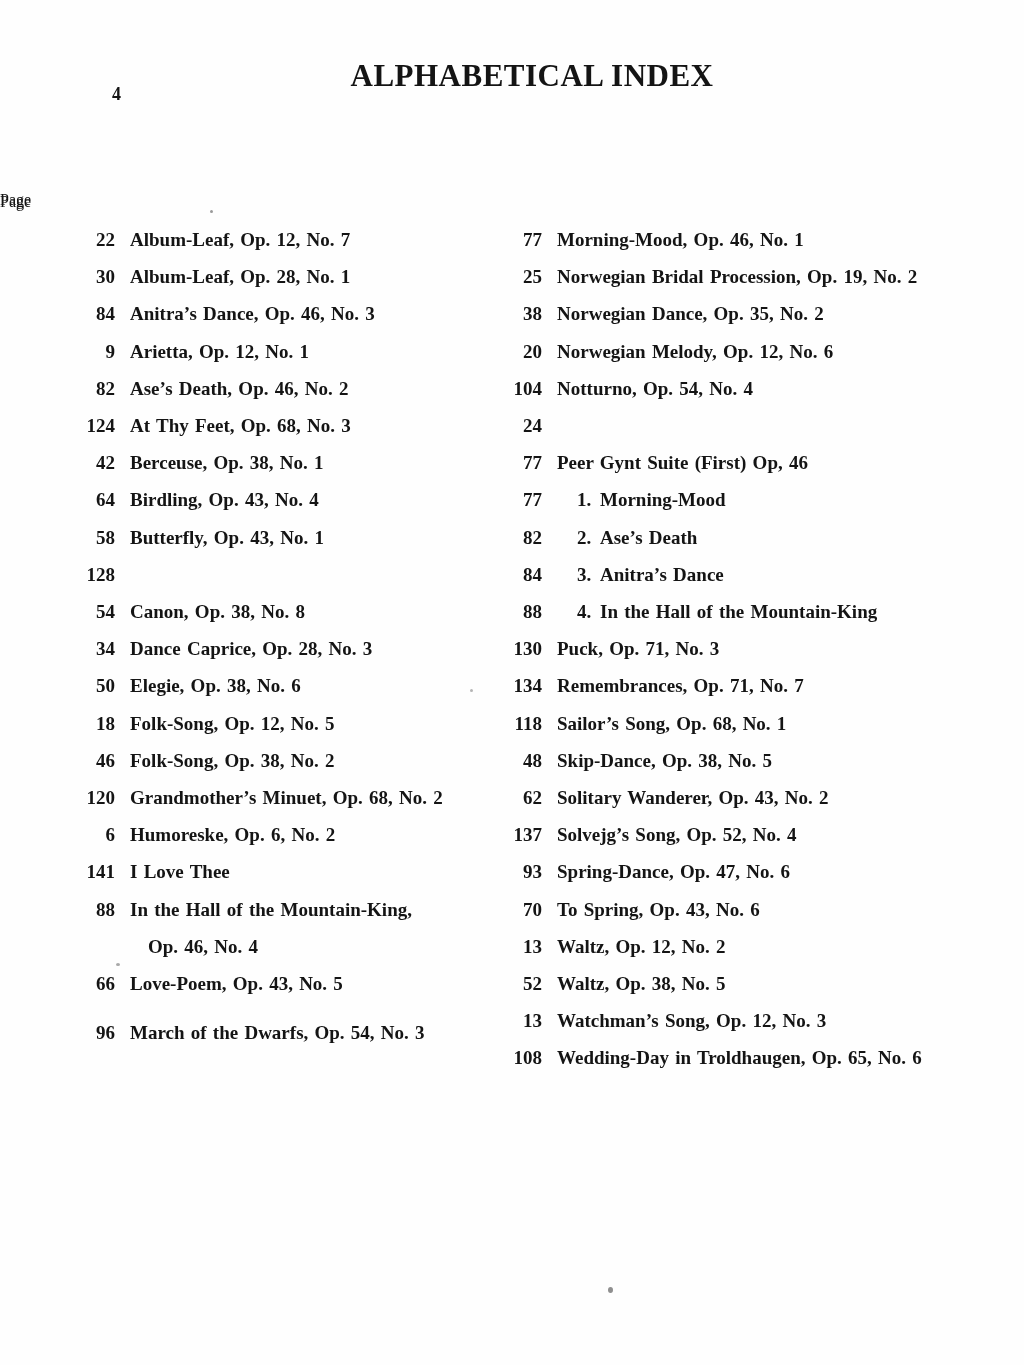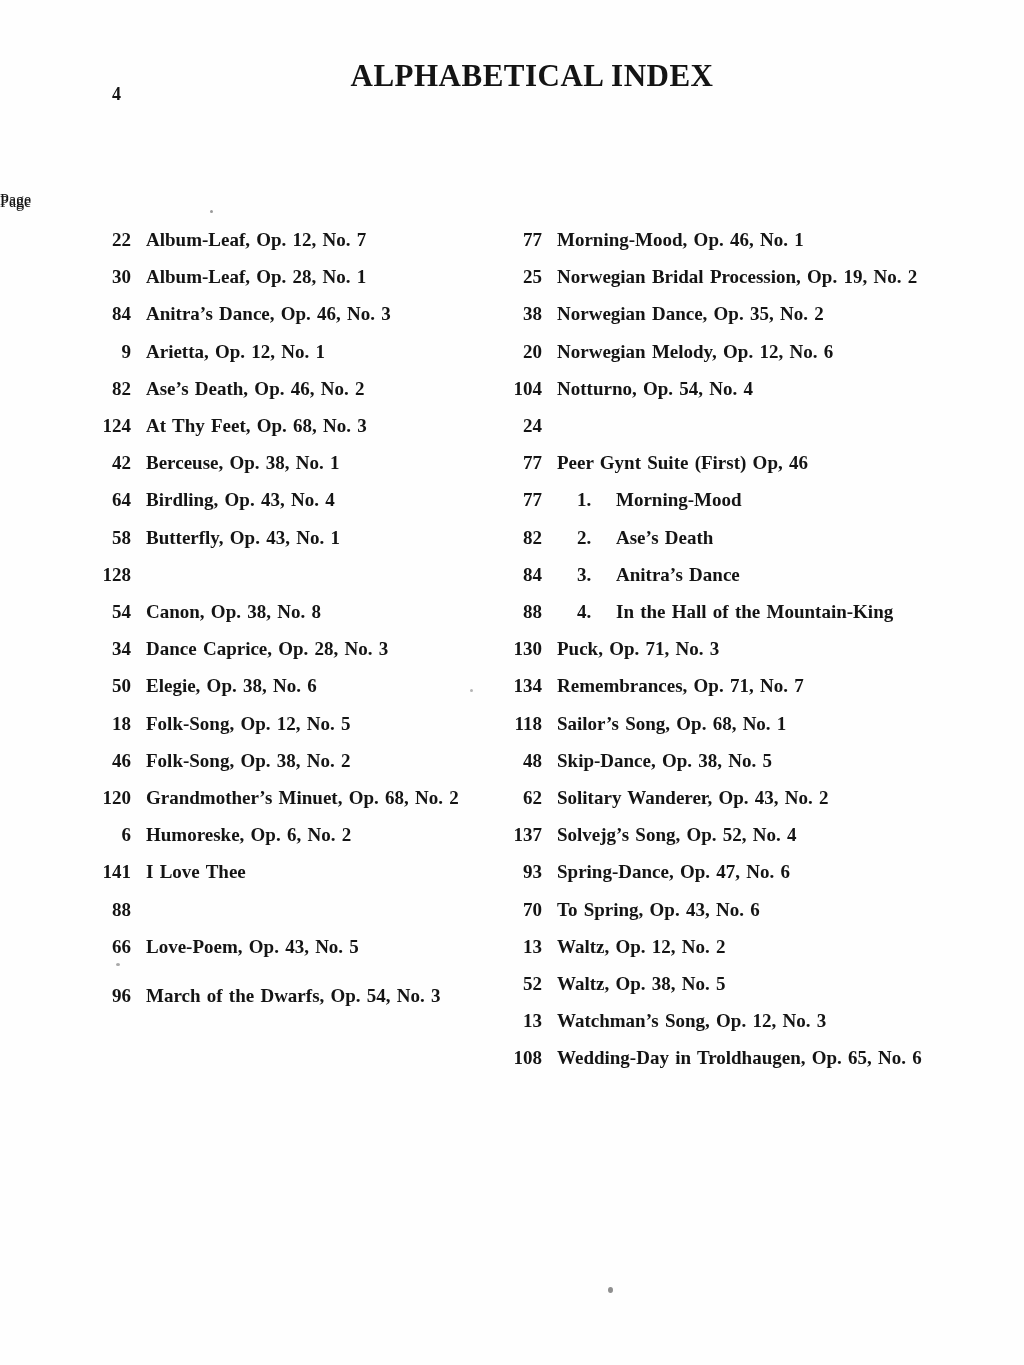--- a/index.html
+++ b/index.html
@@ -40,21 +40,21 @@
     position: absolute;
     font-size: 16px;
     text-align: left;
   }
   .colhead.left  { left: 0;   top: 191px; width: 115px; }
   .colhead.right { left: 0;   top: 193px; width: 542px; }
   .col {
     position: absolute;
     top: 221px;
   }
-  .col-left  { left: 16px;   width: 478px; font-family: Liberation Serif, serif; }
+  .col-left  { left: 0;   width: 478px; font-family: Liberation Serif, serif; }
   .col-right { left: 427px; width: 590px; }
   .entry {
     display: flex;
     align-items: flex-start;
     line-height: 37.2px;
     font-size: 19px;
     font-weight: bold;
     word-spacing: 1.5px;
   }
   .num {
@@ -65,21 +65,21 @@
   }
   .tblock { margin-left: 15px; }
   .etitle, .cont { white-space: nowrap; }
   .cont { margin-left: 18px; }
   .subno {
     flex: none;
     margin-left: 35px;
     width: 23px;
     white-space: nowrap;
   }
-  .sub .tblock { margin-left: 16px; }
+  .sub .tblock { margin-left: 0; }
   
   .col-left .entry:nth-child(21) { margin-top: 12px; }
   .speck {
     position: absolute;
     border-radius: 50%;
   }
   .speck.s1 { left: 210px; top: 210px;  width: 3px; height: 3px; background: #9a9a9a; }
   .speck.s2 { left: 608px; top: 1287px; width: 5px; height: 6px; background: #8f8f8f; }
   .speck.s3 { left: 470px; top: 689px;  width: 3px; height: 3px; background: #b5b5b5; }
   .speck.s4 { left: 116px; top: 963px;  width: 4px; height: 3px; background: #a8a8a8; }
@@ -198,20 +198,24 @@
         </div>
       </div>
       <div class="entry">
         <span class="num">141</span>
         <div class="tblock">
           <div class="etitle">I Love Thee</div>
         </div>
       </div>
       <div class="entry">
         <span class="num">88</span>
+        <div class="tblock">
+          <div class="etitle">In the Hall of the Mountain-King,</div>
+          <div class="cont">Op. 46, No. 4</div>
+        </div>
       </div>
       <div class="entry">
         <span class="num">66</span>
         <div class="tblock">
           <div class="etitle">Love-Poem, Op. 43, No. 5</div>
         </div>
       </div>
       <div class="entry">
         <span class="num">96</span>
         <div class="tblock">

